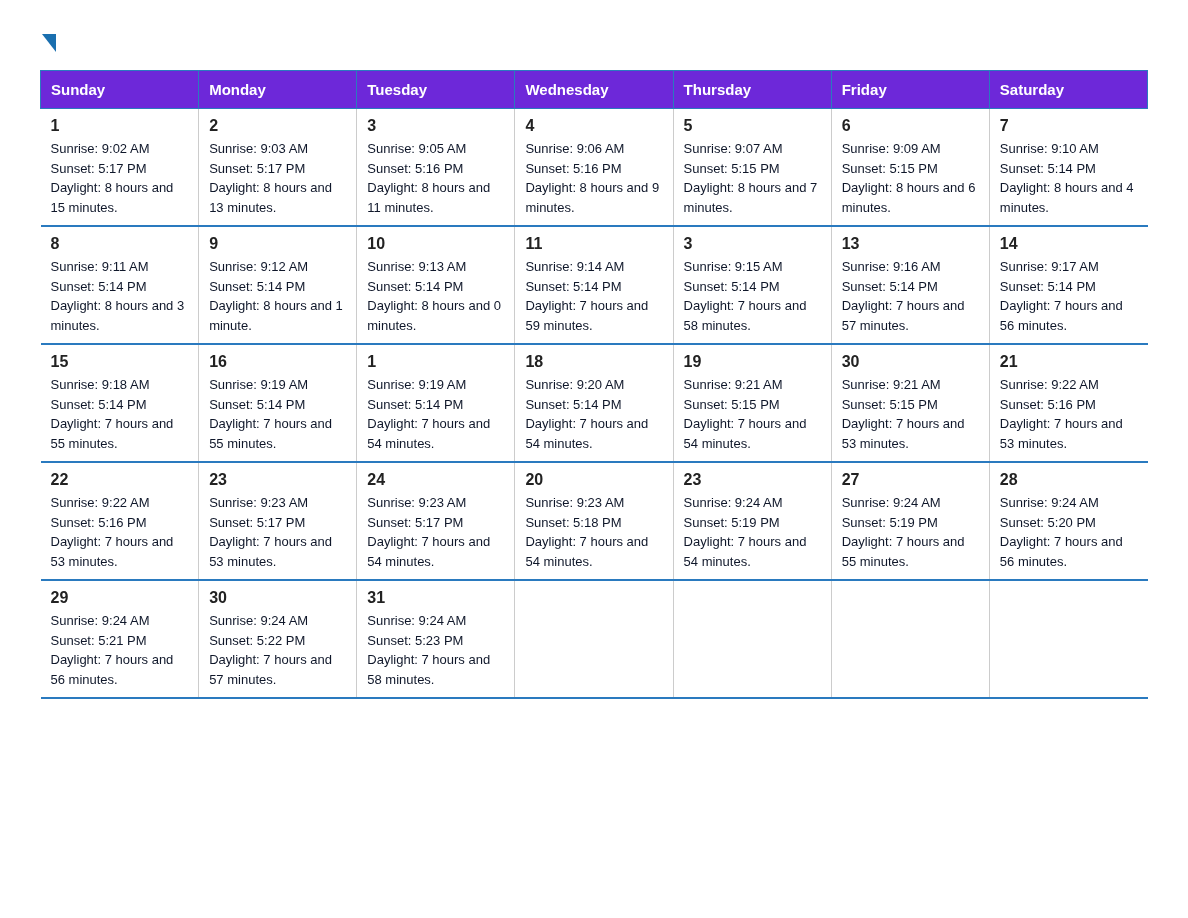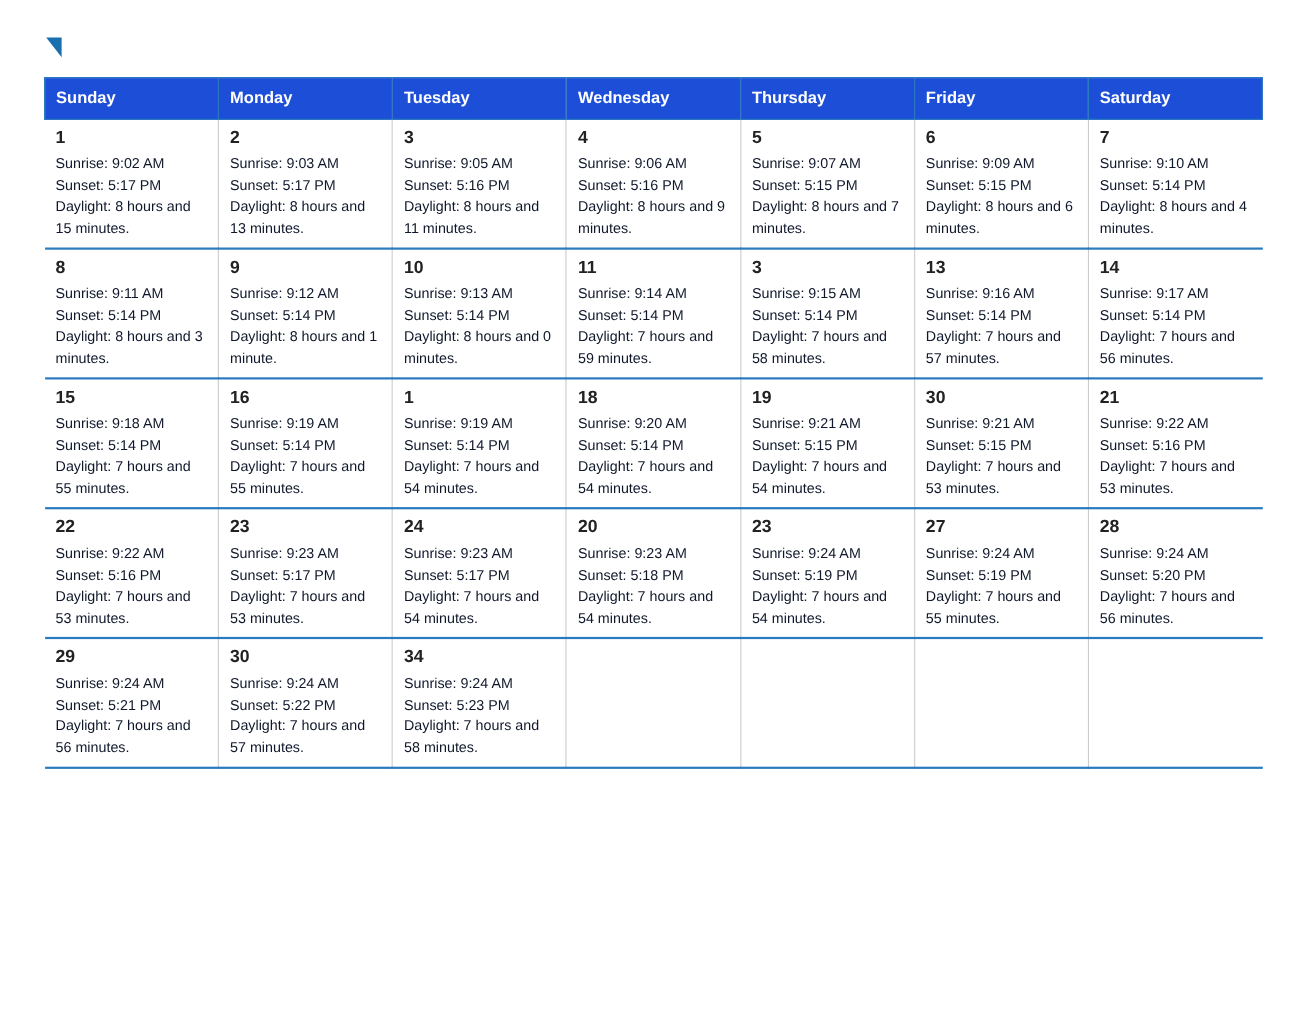--- a/index.html
+++ b/index.html
@@ -56,21 +56,21 @@
       font-size: 22px;
       color: #444;
       margin-top: 4px;
     }
     table {
       width: 100%;
       border-collapse: collapse;
       margin-top: 10px;
     }
     thead tr {
-      background-color: #1d4ed8;
+      background-color: #6d28d9;
     }
     thead th {
       color: #fff;
       font-size: 15px;
       font-weight: bold;
       padding: 10px 10px;
       text-align: left;
       border: 1px solid #2a7abf;
     }
     tbody tr {
@@ -256,21 +256,21 @@
       <tr>
         <td>
           <span class="day-number">29</span>
           <span class="day-info">Sunrise: 9:24 AM<br>Sunset: 5:21 PM<br>Daylight: 7 hours and 56 minutes.</span>
         </td>
         <td>
           <span class="day-number">30</span>
           <span class="day-info">Sunrise: 9:24 AM<br>Sunset: 5:22 PM<br>Daylight: 7 hours and 57 minutes.</span>
         </td>
         <td>
-          <span class="day-number">34</span>
+          <span class="day-number">31</span>
           <span class="day-info">Sunrise: 9:24 AM<br>Sunset: 5:23 PM<br>Daylight: 7 hours and 58 minutes.</span>
         </td>
         <td class="empty-cell"></td>
         <td class="empty-cell"></td>
         <td class="empty-cell"></td>
         <td class="empty-cell"></td>
       </tr>
     </tbody>
 </table>
 

